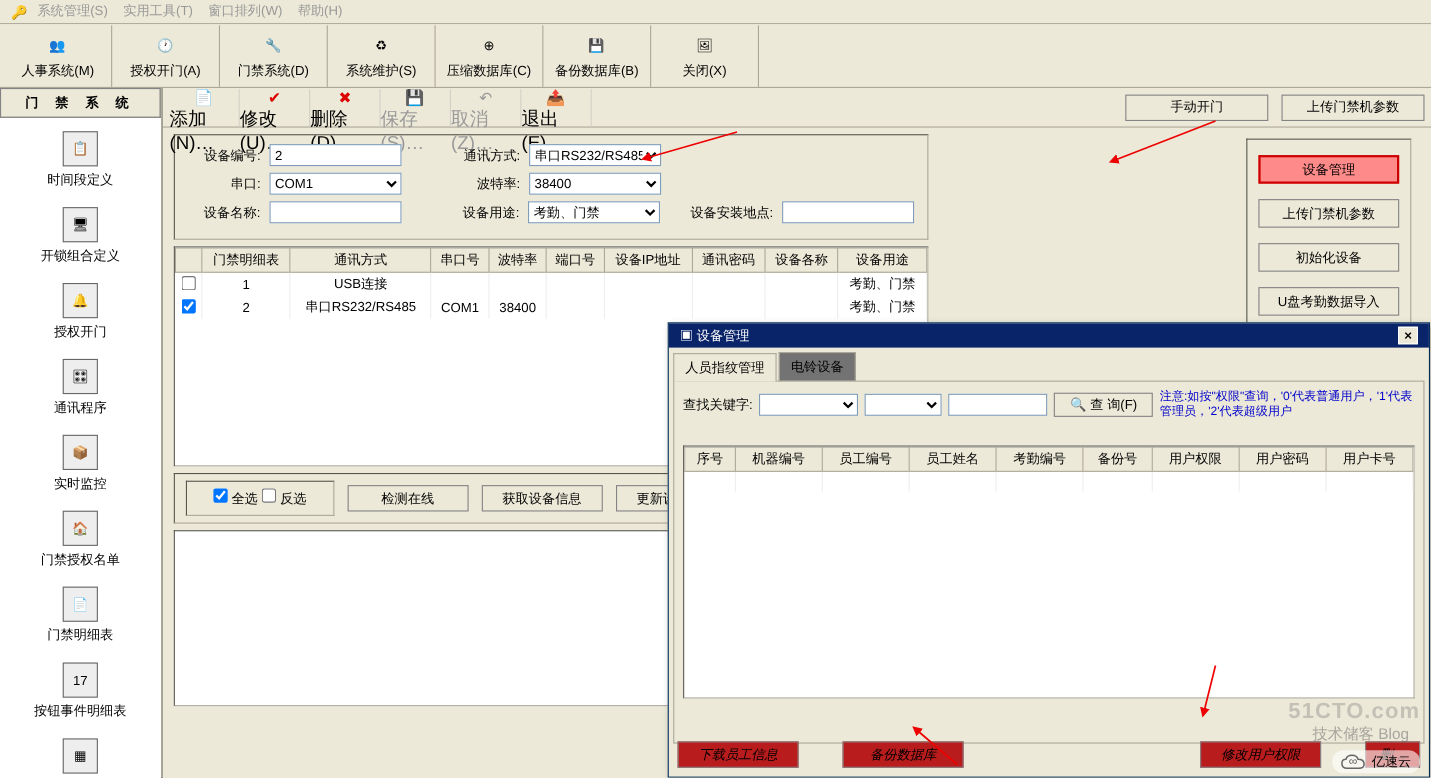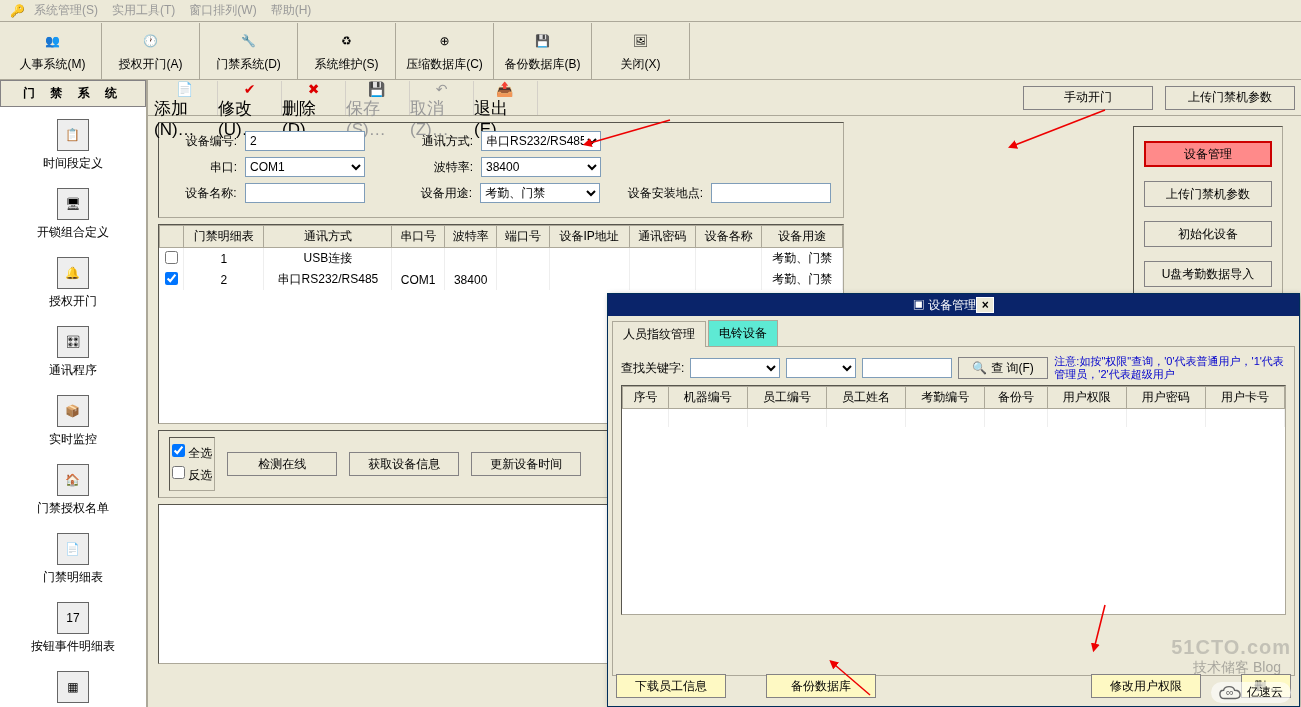--- a/index.html
+++ b/index.html
@@ -48,38 +48,38 @@
 .rcol button.active { background: #ff8a8a; border: 2px solid #c00; }
 
 
 .tablewrap { margin: 0 10px; border: 1px inset #aca899; background: #fff; height: 200px; overflow: auto; width: 686px; }
 table.grid { width: 100%; border-collapse: collapse; }
 table.grid th { background: #ece9d8; border: 1px solid #aca899; padding: 2px 4px; font-weight: normal; font-size: 12px; height: 20px; }
 table.grid td { border-right: 1px solid #eee; padding: 2px 4px; font-size: 12px; text-align: center; height: 18px; }
 
 
 .bottomctrl { margin: 6px 10px; border: 1px inset #aca899; padding: 6px 10px; display: flex; align-items: center; gap: 12px; background: #ece9d8; width: 686px; }
-.bottomctrl .chkgroup { display: flex; flex-direction: column; gap: 4px; border: 1px inset #aca899; padding: 6px 2px; }
+.bottomctrl .chkgroup { display: flex; flex-direction: row; gap: 4px; border: 1px inset #aca899; padding: 6px 24px; }
 .bottomctrl button { width: 110px; height: 24px; border: 1px solid #848284; background: #ece9d8; cursor: pointer; }
 
 .logbox { margin: 4px 10px; border: 1px inset #aca899; background: #fff; height: 160px; width: 686px; }
 
 
 .dialog { position: absolute; left: 607px; top: 293px; width: 693px; height: 414px; border: 1px solid #002d5a; background: #ece9d8; box-shadow: 2px 2px 6px rgba(0,0,0,0.3); z-index: 100; }
-.dlg-title { background: #0a246a; color: #fff; height: 22px; display: flex; align-items: center; padding: 0 21px; font-size: 12px; justify-content: center; }
+.dlg-title { background: #0a246a; color: #fff; height: 22px; display: flex; align-items: center; padding: 0 10px; font-size: 12px; justify-content: space-between; }
 .dlg-title .closebtn { width: 18px; height: 16px; background: #ece9d8; color: #000; text-align: center; border: 1px solid #fff; cursor: pointer; font-weight: bold; line-height: 14px; }
 .dlg-tabs { display: flex; padding: 4px 4px 0; }
-.dlg-tab { padding: 4px 10px; border: 1px solid #aca899; background: #5eead4; margin-right: 2px; cursor: pointer; border-bottom: none; }
+.dlg-tab { padding: 4px 10px; border: 1px solid #aca899; background: #737373; margin-right: 2px; cursor: pointer; border-bottom: none; }
 .dlg-tab.active { background: #ece9d8; position: relative; top: 1px; }
 .dlg-body { border: 1px solid #aca899; margin: 0 4px 4px; padding: 8px; background: #ece9d8; height: 330px; }
-.dlg-search { display: flex; align-items: center; gap: 6px; margin-bottom: 4px; }
+.dlg-search { display: flex; align-items: center; gap: 6px; margin-bottom: 24px; }
 .dlg-search .note { color: #0000cc; font-size: 11px; line-height: 1.2; }
 .dlg-table { border: 1px inset #aca899; background: #fff; height: 230px; overflow: auto; }
 .dlg-bottom { position: absolute; bottom: 8px; left: 8px; right: 8px; display: flex; gap: 40px; }
-.dlg-bottom button { width: 110px; height: 24px; border: 1px solid #848284; background: #fef9c3; cursor: pointer; }
+.dlg-bottom button { width: 110px; height: 24px; border: 1px solid #848284; background: #b91c1c; cursor: pointer; font-style: italic; }
 
 
 .arrow { position: absolute; pointer-events: none; z-index: 200; }
 .arrow svg { overflow: visible; }
 
 
 .watermark1 { position: absolute; right: 10px; bottom: 48px; font-size: 20px; font-weight: bold; color: rgba(120,120,120,0.35); font-family: Arial; z-index: 300; letter-spacing: 1px; }
 .watermark2 { position: absolute; right: 20px; bottom: 30px; font-size: 14px; color: rgba(100,100,100,0.5); z-index: 300; }
 .watermark3 { position: absolute; right: 10px; bottom: 4px; z-index: 300; display: flex; align-items: center; gap: 6px; background: rgba(255,255,255,0.6); padding: 2px 8px; border-radius: 12px; }
 .watermark3 .cloud { width: 22px; height: 16px; }

